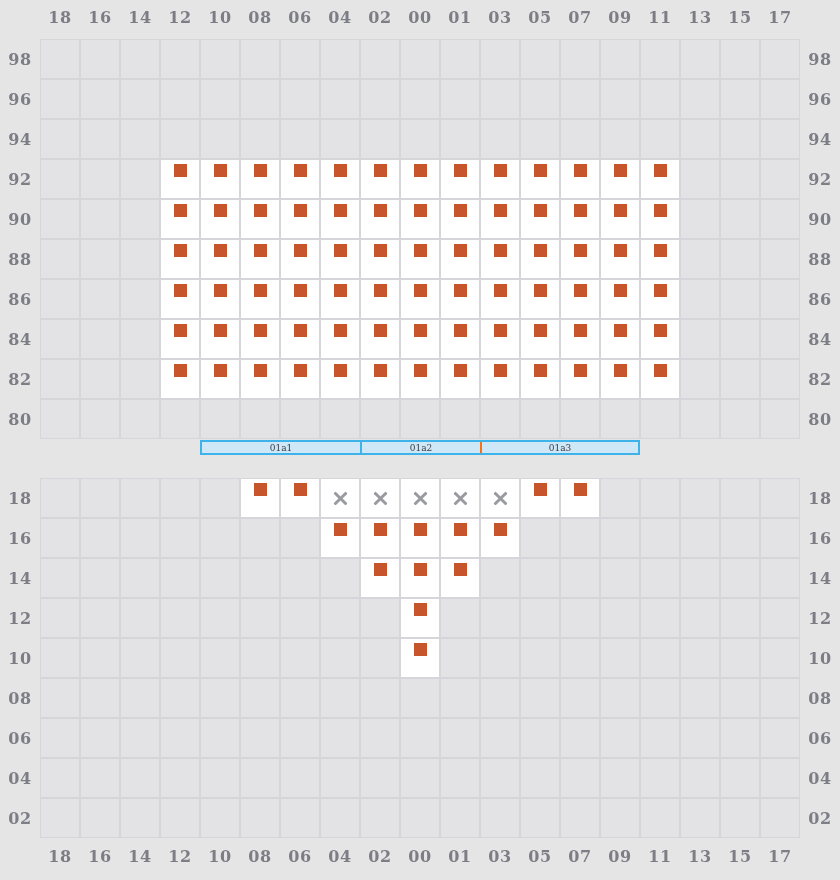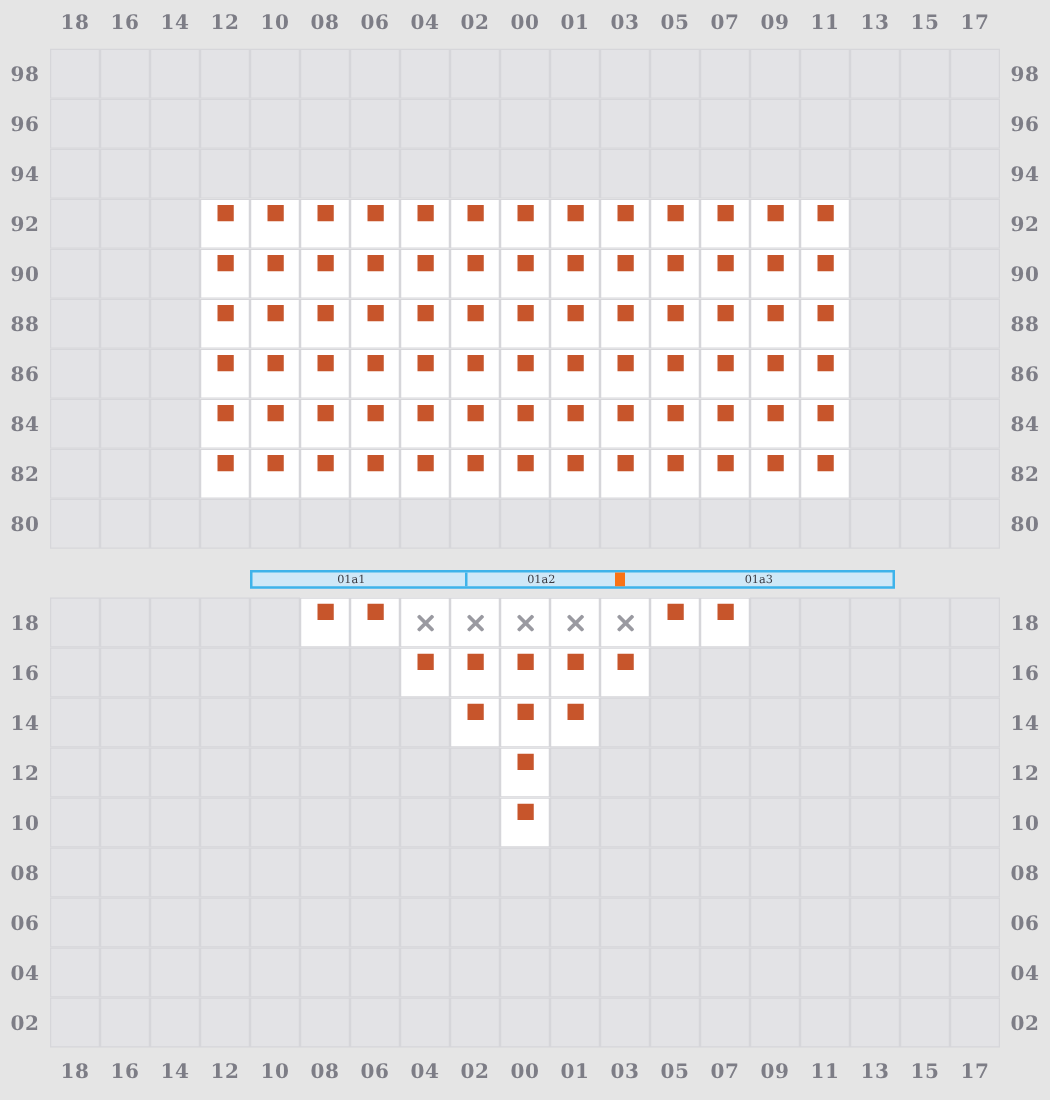--- a/index.html
+++ b/index.html
@@ -46,30 +46,30 @@
   .marker{width:13px;height:13px;background:#c7552b;display:block;}
   .x-icon{position:relative;width:17px;height:17px;display:block;}
   .x-icon::before,.x-icon::after{
     content:"";position:absolute;left:0;top:7px;width:17px;height:3px;
     background:#9a9aa1;border-radius:1px;
   }
   .x-icon::before{transform:rotate(45deg);}
   .x-icon::after{transform:rotate(-45deg);}
   
   .stage{
-    position:absolute;left:200px;top:456px;width:516px;height:15px;
+    position:absolute;left:200px;top:440px;width:440px;height:15px;
     box-sizing:border-box;border:2px solid #3eb3ea;background:#cfe8f7;
     display:flex;align-items:stretch;
   }
   .stage-seg{
     display:flex;align-items:center;justify-content:center;
     font-size:9px;color:#3a3a42;overflow:hidden;
   }
   .stage-seg.seg-1{flex:0 0 158px;}
-  .stage-seg.seg-2{flex:0 0 118px;border-left:2px solid #3eb3ea;border-right:8px solid #f97316;margin-left:12px;}
+  .stage-seg.seg-2{flex:0 0 118px;border-left:2px solid #3eb3ea;border-right:2px solid #f97316;}
   .stage-seg.seg-3{flex:1;}
 </style>
 </head>
 <body>
 
 <div class="app">
 
   <div class="axis-row axis-top" id="axis-top">
       <div class="axis-label">18</div>
       <div class="axis-label">16</div>

